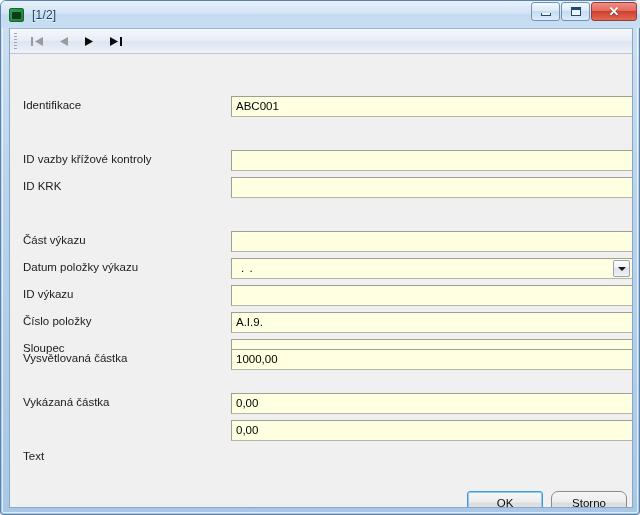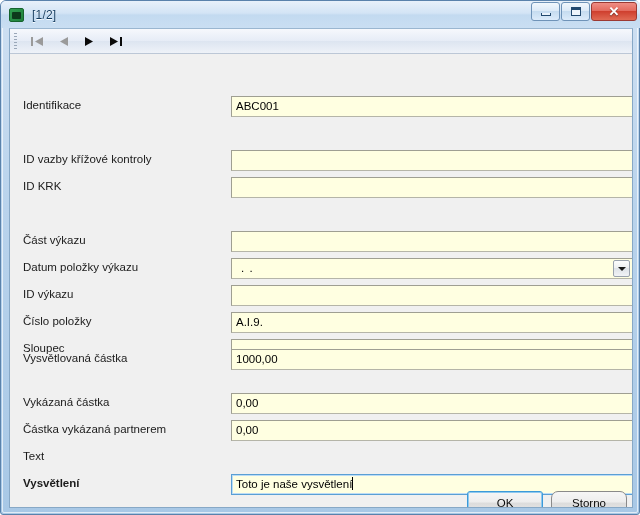--- a/index.html
+++ b/index.html
@@ -344,32 +344,27 @@
         <div class="lbl">Vysvětlovaná částka</div>
         <div class="fld">1000,00</div>
       </div>
 
       <div class="row" style="top:339px">
         <div class="lbl">Vykázaná částka</div>
         <div class="fld">0,00</div>
       </div>
 
       <div class="row" style="top:366px">
-        <div class="lbl">Částka vykázaná partnerem</div>
         <div class="fld">0,00</div>
       </div>
 
       <div class="row" style="top:393px">
         <div class="lbl">Text</div>
       </div>
 
-      <div class="row" style="top:420px">
-        <div class="lbl bold">Vysvětlení</div>
-        <div class="fld focused"><span>Toto je naše vysvětlení</span><span class="caret"></span></div>
-      </div>
 
       <div class="btnbar">
         <div class="btn default btn-ok">OK</div>
         <div class="btn btn-cancel">Storno</div>
       </div>
 
     </div>
   </div>
 </div>
 

